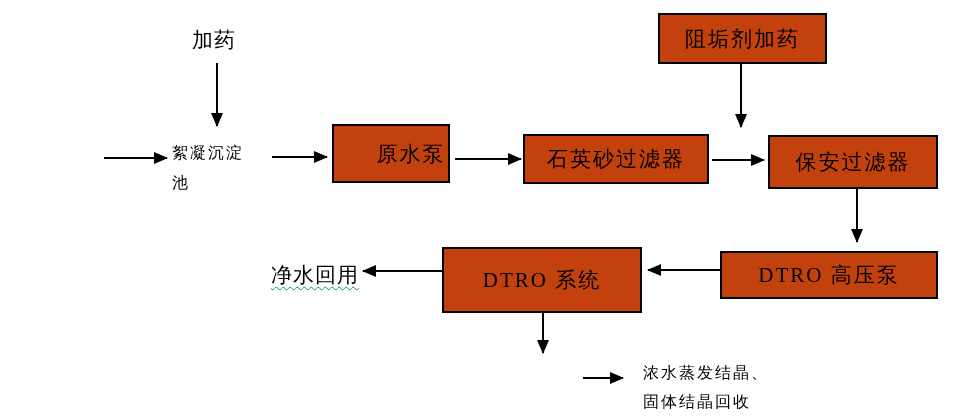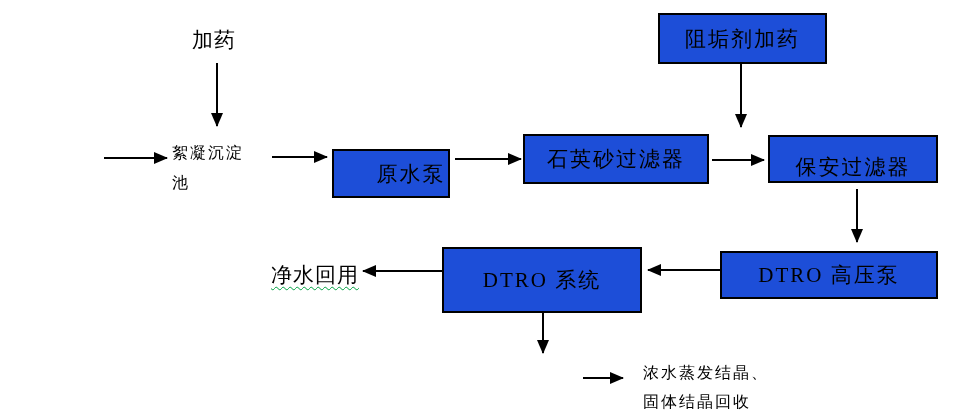--- a/index.html
+++ b/index.html
@@ -25,21 +25,21 @@
     height: 417px;
     pointer-events: none;
   }
   .arrows line {
     stroke: #000000;
     stroke-width: 2;
   }
   .box {
     position: absolute;
     border: 2px solid #000000;
-    background: #1d4ed8;
+    background: #c2410c;
     display: flex;
     align-items: center;
     justify-content: center;
     box-sizing: border-box;
     font-size: 21px;
     letter-spacing: 2px;
     white-space: nowrap;
   }
   .plain {
     position: absolute;
@@ -94,29 +94,29 @@
   </div>
 
   <div class="plain grammar-underline" style="left:249px; top:261px;">净水回用</div>
 
 
   <div class="multiline" style="left:643px; top:358px; line-height:29px;">
     <div>浓水蒸发结晶、</div>
     <div>固体结晶回收</div>
   </div>
 
-  <div class="box" style="left:332px; top:149px; width:118px; height:49px;padding-left:40px;">
+  <div class="box" style="left:332px; top:124px; width:118px; height:59px;padding-left:40px;">
     <span>原水泵</span>
   </div>
 
   <div class="box" style="left:523px; top:134px; width:186px; height:50px;">
     <span>石英砂过滤器</span>
   </div>
 
-  <div class="box" style="left:768px; top:135px; width:170px; height:48px;align-items:flex-end;">
+  <div class="box" style="left:768px; top:135px; width:170px; height:54px;">
     <span>保安过滤器</span>
   </div>
 
   <div class="box" style="left:658px; top:13px; width:169px; height:51px;">
     <span>阻垢剂加药</span>
   </div>
 
   <div class="box" style="left:720px; top:251px; width:218px; height:48px;">
     <span>DTRO 高压泵</span>
   </div>

